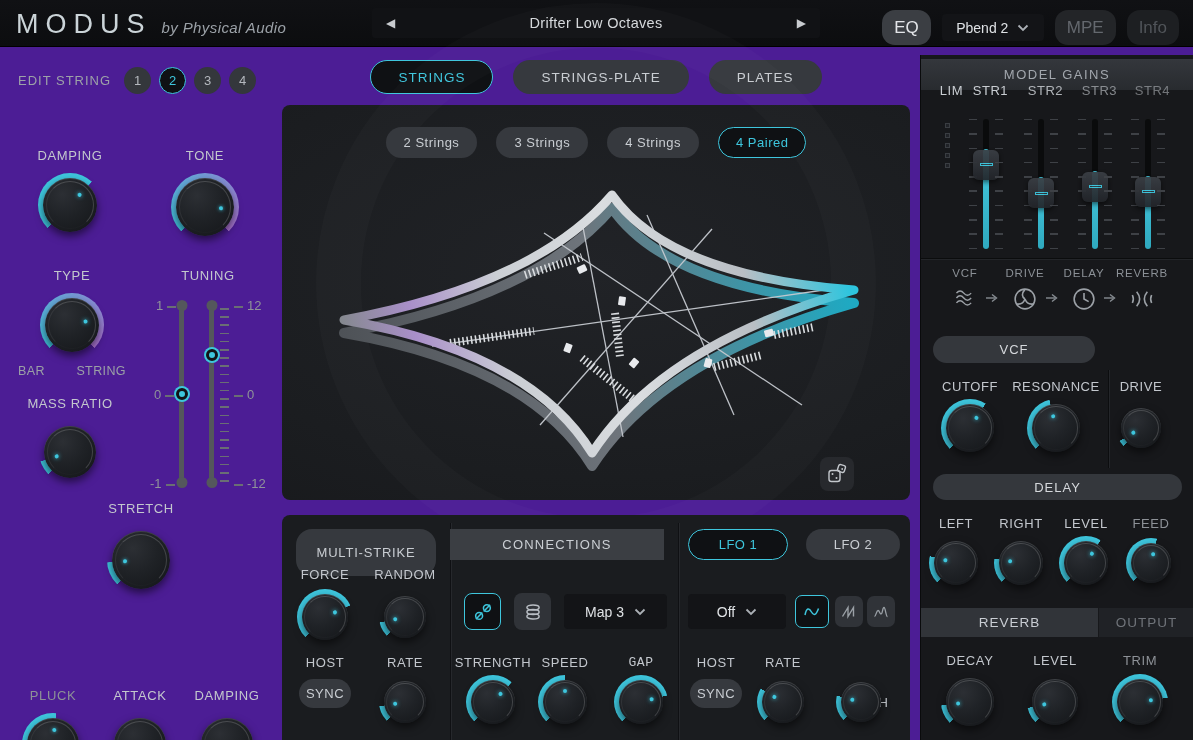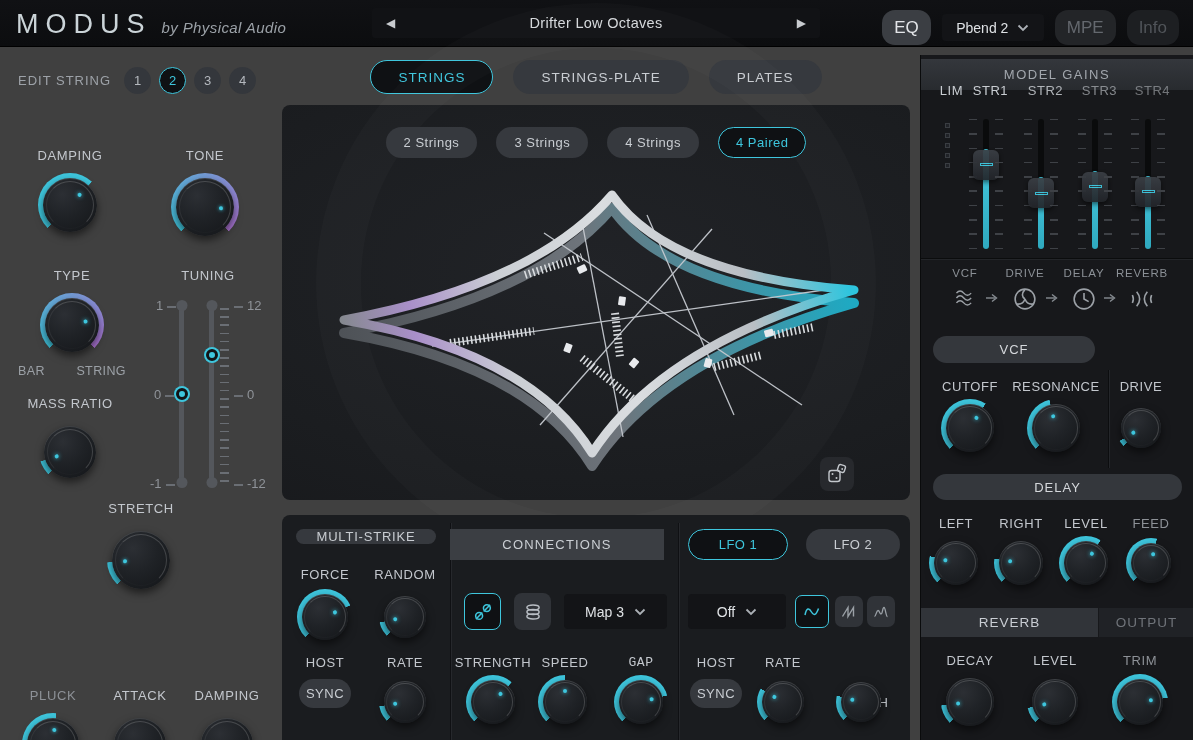--- a/index.html
+++ b/index.html
@@ -1,18 +1,18 @@
 <!DOCTYPE html>
 <html style="--accent: #3EC6DD; --purple: #A970CE;"><head>
 <meta charset="utf-8">
 <style>
   * { margin:0; padding:0; box-sizing:border-box; }
   html,body { background:#0d0e10; }
   body { font-family:"Liberation Sans","DejaVu Sans",sans-serif; }
-  #app{ position:relative; width:1193px; height:740px; background:#404040; overflow:hidden;
+  #app{ position:relative; width:1193px; height:740px; background:#4c1d95; overflow:hidden;
         --accent:#3EC6DD; --purple:#A970CE; color:#C7CBD1; }
 
   .abs{position:absolute;}
   .lab{ font-size:13px; letter-spacing:.6px; color:#C3C7CD; text-align:center; white-space:nowrap;}
   .lab.dim{ color:#8D9197; }
 
   
   .topbar{ position:absolute; left:0; top:0; width:100%; height:47px; background:linear-gradient(#101114,#0c0d0f); border-bottom:1px solid #000; }
   .logo-wrap{ position:absolute; left:16px; top:9px; display:flex; align-items:baseline; gap:10px; }
   .logo-main{ font-size:27px; font-weight:300; letter-spacing:7px; color:#CBD4D8; }
@@ -94,21 +94,21 @@
   .viz .ring1{ position:absolute; left:50%; top:45%; width:560px; height:560px; margin:-280px 0 0 -280px;
         border-radius:50%; border:45px solid rgba(255,255,255,.018); }
   .smode-row{ position:absolute; left:0; top:22px; width:100%; display:flex; justify-content:center; gap:19px; }
   .smode{ height:31px; padding:0 17px; font-size:13px; }
   .dice-btn{ position:absolute; left:538px; top:352px; width:34px; height:34px; border-radius:8px;
         background:#27292D; display:flex; align-items:center; justify-content:center; border:none; }
 
   .bottom-panel{ left:282px; top:515px; width:628px; height:225px; background:#1A1C1F; border-radius:8px 8px 0 0; }
   .bp-div{ position:absolute; top:8px; bottom:0; width:1px; background:#0F1013; box-shadow:1px 0 0 #26282C; }
   .sec{ position:absolute; top:0; height:225px; }
-  .sec-title-pill{ position:absolute; height:15px; background:#36393E; border-radius:16px; display:flex; align-items:center;
+  .sec-title-pill{ position:absolute; height:47px; background:#36393E; border-radius:16px; display:flex; align-items:center;
         justify-content:center; font-size:13px; letter-spacing:.8px; color:#C9CDD2; border:none; font-family:inherit;}
   .sec-title-bar{ position:absolute; height:31px; background:#3B3E43; display:flex; align-items:center; justify-content:center;
         font-size:13px; letter-spacing:1.2px; color:#CBCFD4; }
   .sync{ position:absolute; width:52px; height:29px; }
 
   
   .rpanel{ left:920px; top:55px; width:273px; height:685px; background:#17181B; border-left:1px solid #0A0B0C; }
   .rp-header{ position:absolute; left:0; top:4px; width:100%; height:31px;
         background:linear-gradient(#34373C,#282B2F); display:flex; align-items:center; justify-content:center;
         font-size:13px; letter-spacing:1.5px; color:#A2A7AD; }

